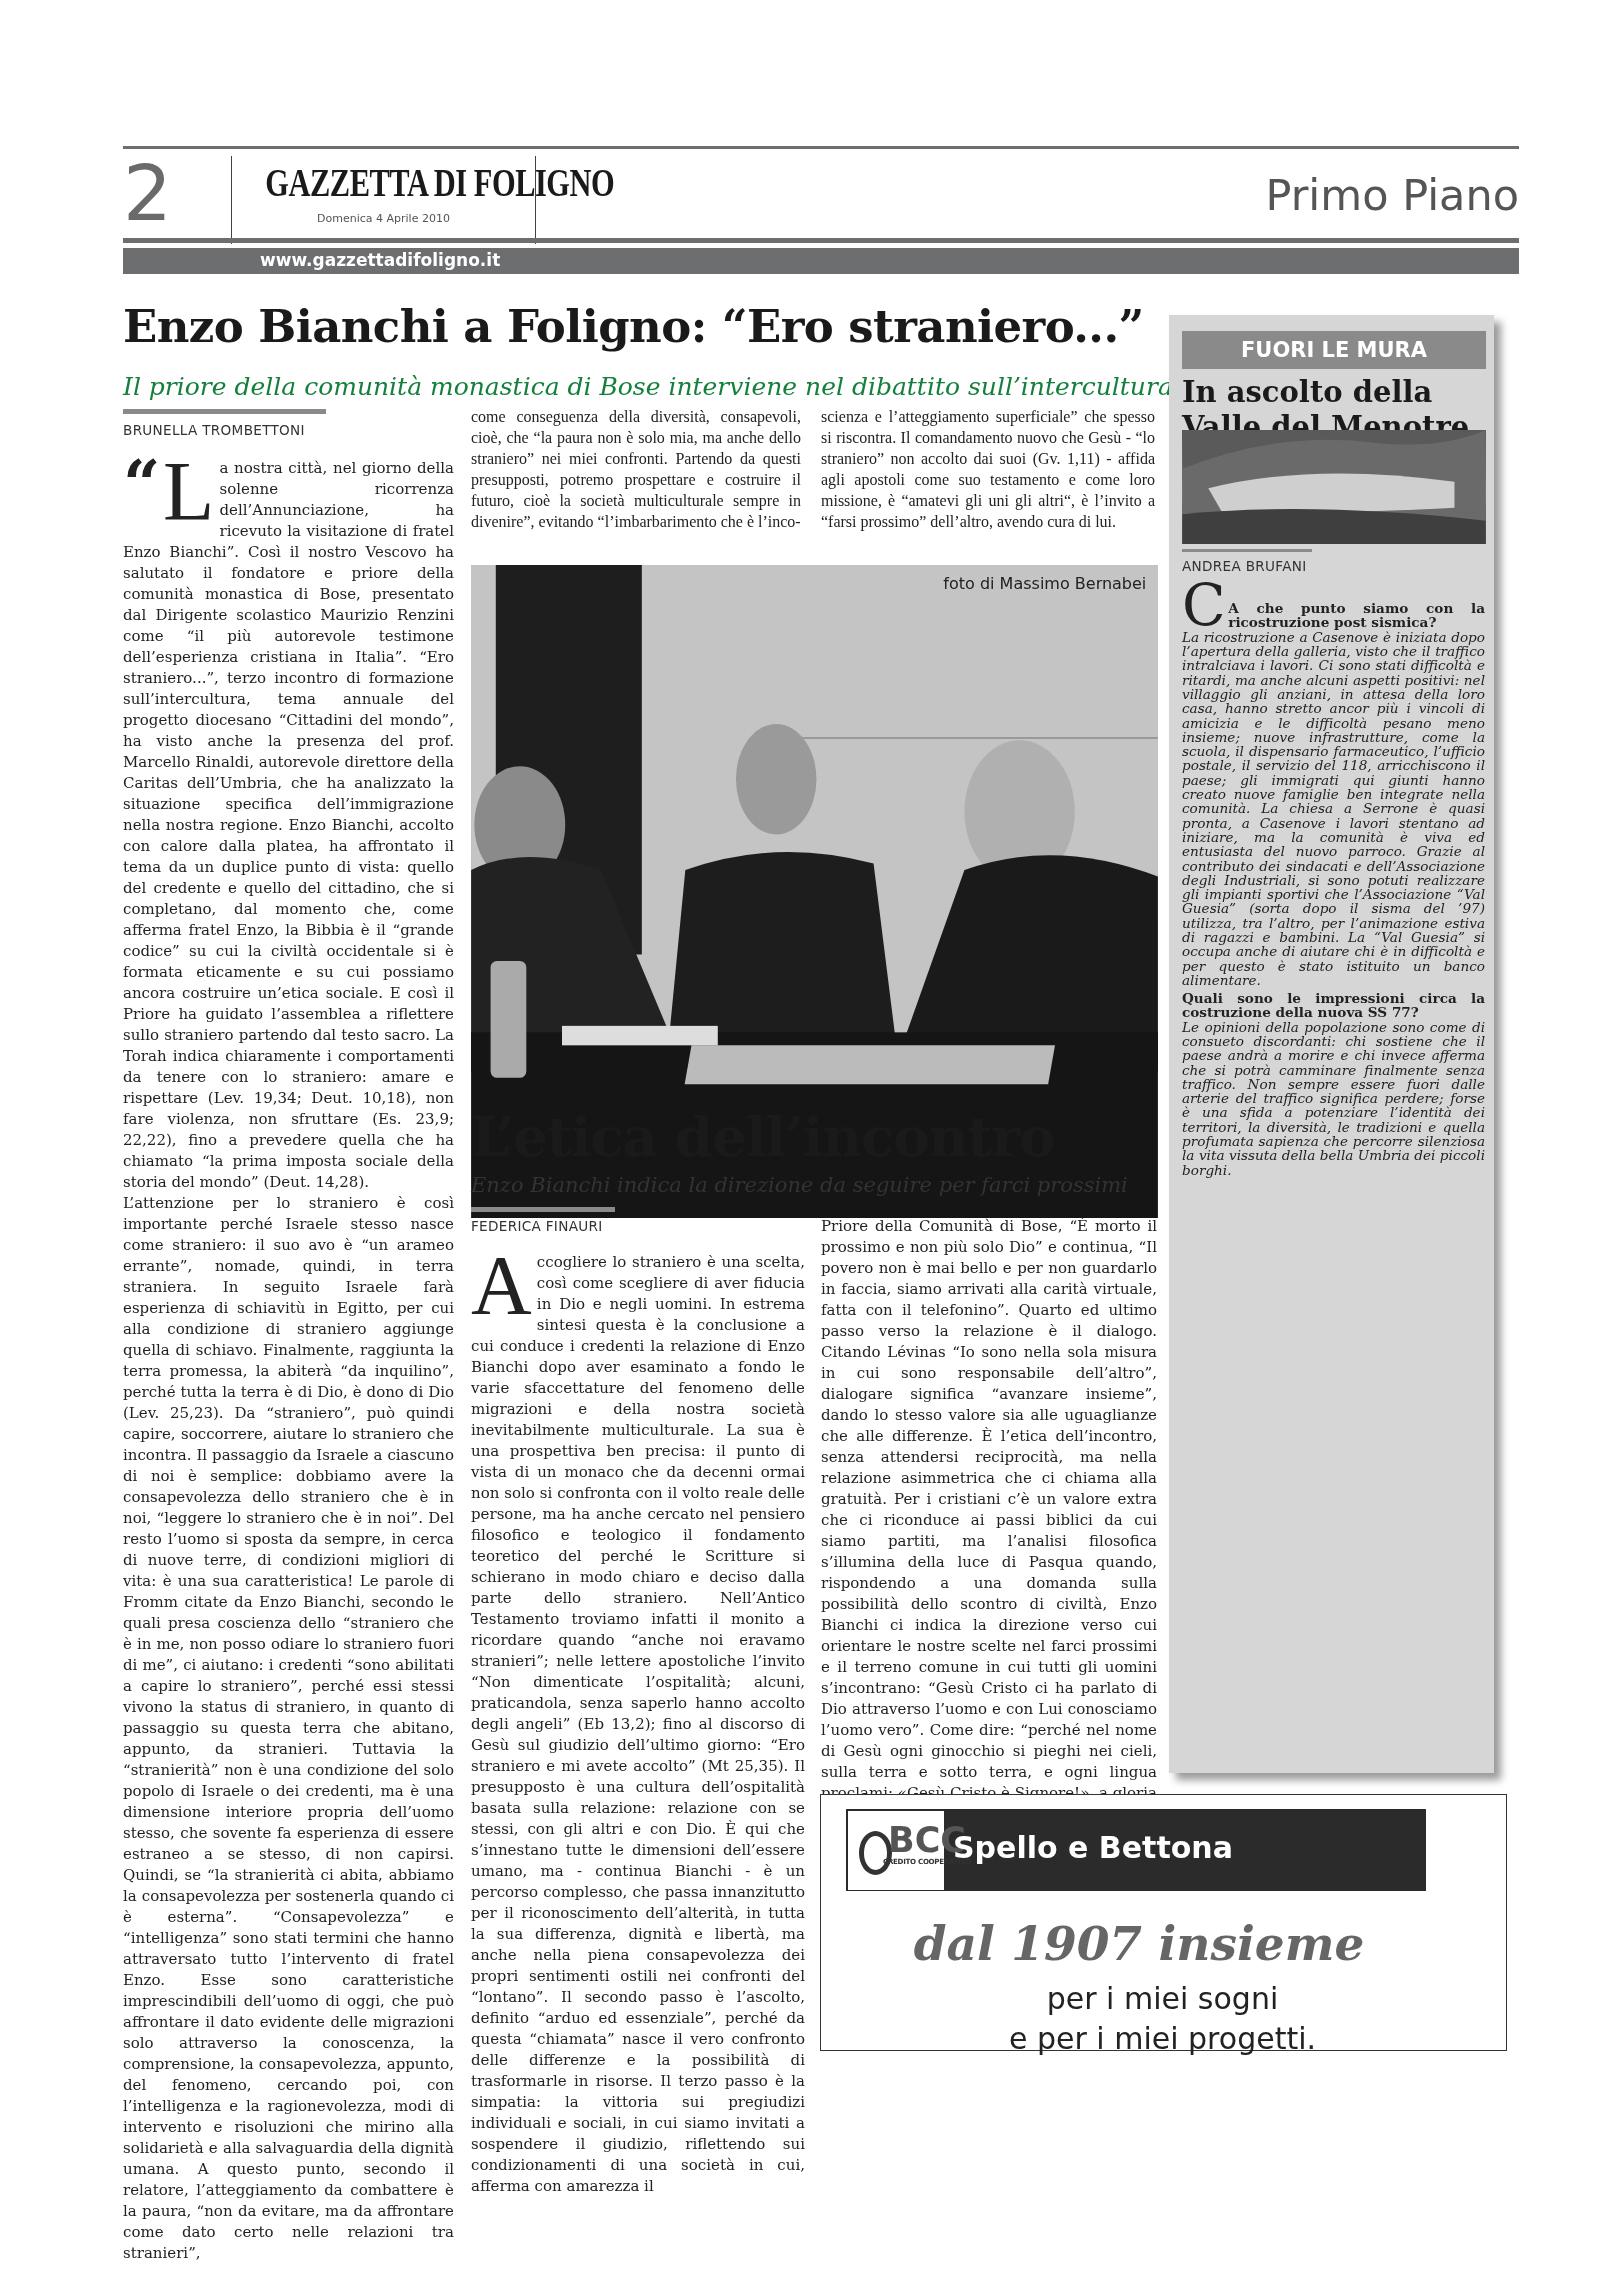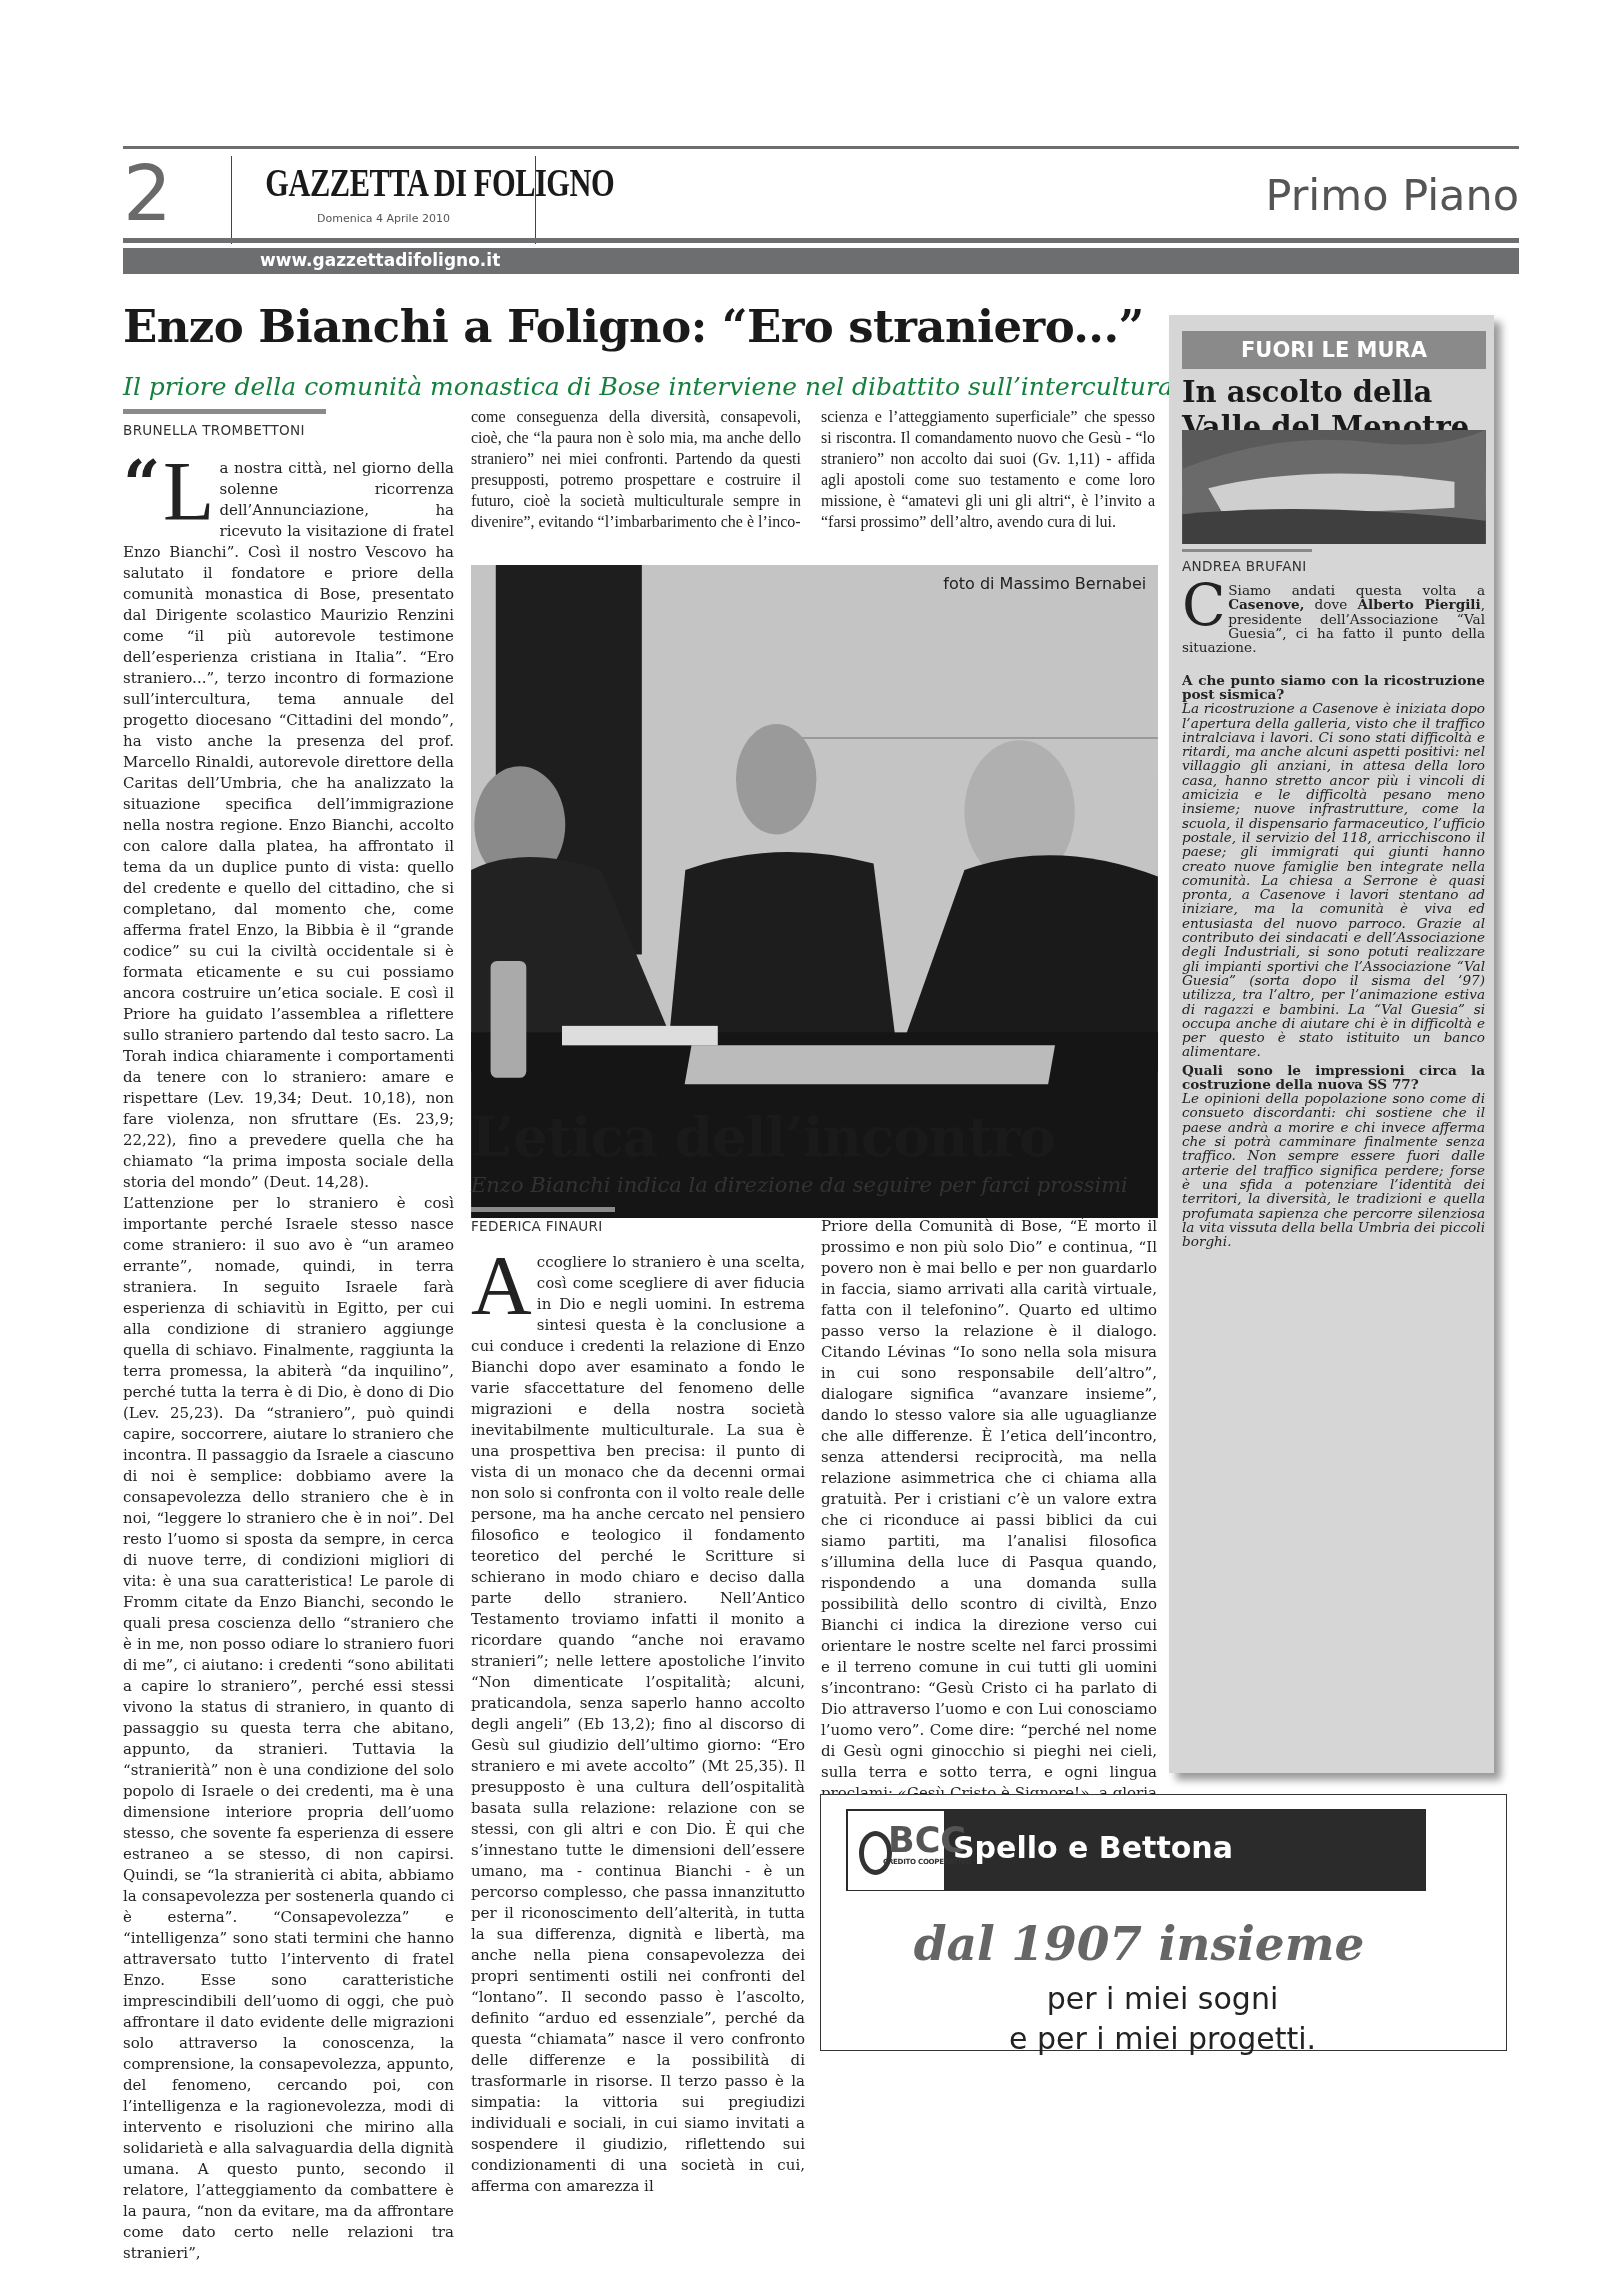--- a/index.html
+++ b/index.html
@@ -118,21 +118,20 @@
     <path d="M0 60 Q150 0 300 20 Q400 30 468 0 L468 176 L0 176 Z" fill="#6a6a6a"></path>
     <path d="M40 90 Q200 50 420 80 L420 120 Q250 130 60 125 Z" fill="#cfcfcf"></path>
     <path d="M0 130 Q200 110 468 140 L468 176 L0 176 Z" fill="#3f3f3f"></path>
   </svg>
 </div>
 <div class="abs byline-rule" style="left:1182px;top:549px;width:130px;height:3.2px;"></div>
 <div class="abs byline" style="left:1182px;top:558px;">ANDREA BRUFANI</div>
 
 <div class="abs side-col" style="left:1182px;top:583px;width:303px;">
   <p><span class="dropC">C</span></p>
-  <p><span>Siamo andati questa volta a </span><b>Casenove,</b><span> dove </span><b>Alberto Piergili</b><span>, presidente dell’Associazione “Val Guesia”, ci ha fatto il punto della situazione.</span></p>
   <p style="height:14.3px"></p>
   <p class="q">A che punto siamo con la ricostruzione post sismica?</p>
   <p class="a">La ricostruzione a Casenove è iniziata dopo l’apertura della galleria, visto che il traffico intralciava i lavori. Ci sono stati difficoltà e ritardi, ma anche alcuni aspetti positivi: nel villaggio gli anziani, in attesa della loro casa, hanno stretto ancor più i vincoli di amicizia e le difficoltà pesano meno insieme; nuove infrastrutture, come la scuola, il dispensario farmaceutico, l’ufficio postale, il servizio del 118, arricchiscono il paese; gli immigrati qui giunti hanno creato nuove famiglie ben integrate nella comunità. La chiesa a Serrone è quasi pronta, a Casenove i lavori stentano ad iniziare, ma la comunità è viva ed entusiasta del nuovo parroco. Grazie al contributo dei sindacati e dell’Associazione degli Industriali, si sono potuti realizzare gli impianti sportivi che l’Associazione “Val Guesia” (sorta dopo il sisma del ’97) utilizza, tra l’altro, per l’animazione estiva di ragazzi e bambini. La “Val Guesia” si occupa anche di aiutare chi è in difficoltà e per questo è stato istituito un banco alimentare.</p>
   <p class="q">Quali sono le impressioni circa la costruzione della nuova SS 77?</p>
   <p class="a">Le opinioni della popolazione sono come di consueto discordanti: chi sostiene che il paese andrà a morire e chi invece afferma che si potrà camminare finalmente senza traffico. Non sempre essere fuori dalle arterie del traffico significa perdere; forse è una sfida a potenziare l’identità dei territori, la diversità, le tradizioni e quella profumata sapienza che percorre silenziosa la vita vissuta della bella Umbria dei piccoli borghi.</p>
 </div>
 
 <div class="abs ad"></div>
 <div class="abs ad-band"></div>
 <div class="abs ad-logo-box"></div>

